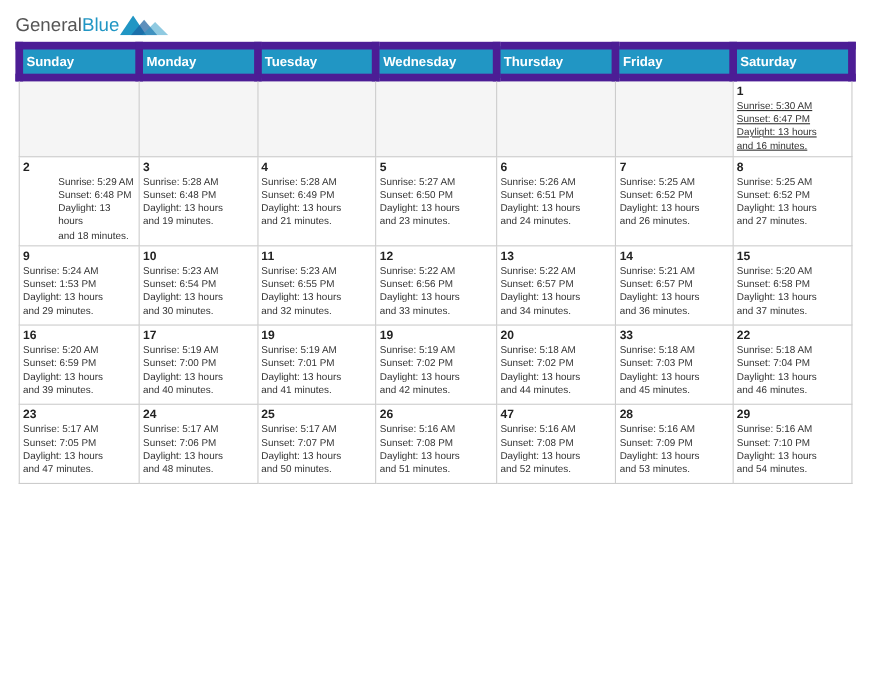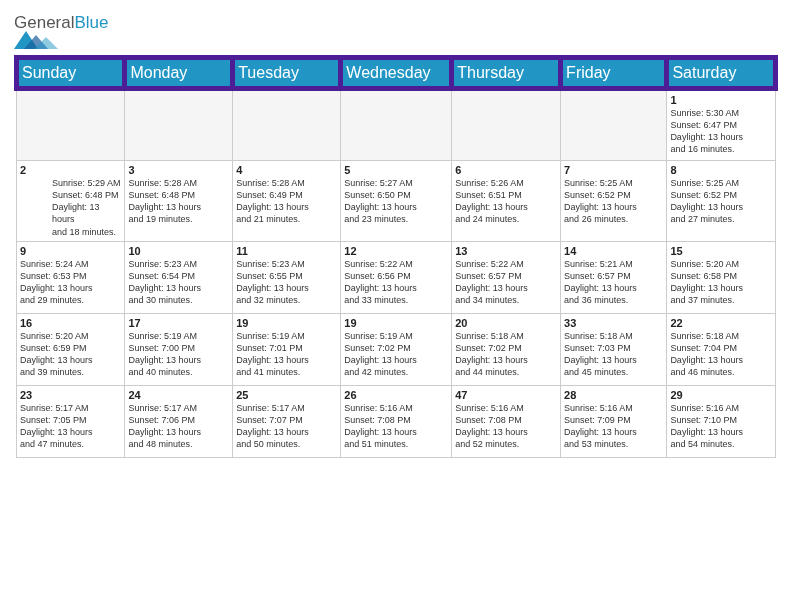--- a/index.html
+++ b/index.html
@@ -38,25 +38,25 @@
       color: #444;
     }
     .calendar-table {
       width: 100%;
       border-collapse: collapse;
       font-size: 9.5px;
     }
     .calendar-table thead tr th {
       background: #2196c4;
       color: #fff;
-      font-size: 16px;
-      font-weight: normal;
+      font-size: 12px;
+      font-weight: bold;
       padding: 4px 3px;
       text-align: left;
-      border: 5px solid #4c1d95;
+      border: 7px solid #4c1d95;
     }
     .calendar-table tbody tr td {
       border: 1px solid #ccc;
       vertical-align: top;
       padding: 3px 3px;
       width: 113px;
       min-height: 70px;
       height: 72px;
       background: #fff;
     }
@@ -75,21 +75,21 @@
       font-size: 9px;
       line-height: 1.35;
     }
   </style>
 </head>
 <body>
 
 <div class="container">
   <div class="header-row">
     <div class="logo">
-      <div style="display:flex;flex-direction:column;align-items:flex-start;">
+      <div style="display:flex;align-items:flex-start;">
         <span style="font-size:17px;color:#555;font-family:Arial,sans-serif;line-height:1;">
           <span style="color:#555;">General</span><span style="color:#2196c4;">Blue</span>
         </span>
         <svg width="44" height="18" viewBox="0 0 44 18">
           <polygon points="0,18 12,0 24,18" fill="#2196c4"></polygon>
           <polygon points="10,18 22,4 34,18" fill="#1a5fa0" opacity="0.7"></polygon>
           <polygon points="20,18 32,6 44,18" fill="#2196c4" opacity="0.5"></polygon>
         </svg>
       </div>
     </div>
@@ -114,21 +114,21 @@
     <tbody id="calendar-body">
     <tr>
           <td class="empty"></td>
           <td class="empty"></td>
           <td class="empty"></td>
           <td class="empty"></td>
           <td class="empty"></td>
           <td class="empty"></td>
           <td>
             <span class="day-num">1</span>
-            <div class="day-info" style="white-space: pre-line;">Sunrise: 5:30 AM
+            <div class="day-info" style="white-space: pre-line; text-decoration: underline;">Sunrise: 5:30 AM
 Sunset: 6:47 PM
 Daylight: 13 hours
 and 16 minutes.</div>
           </td>
         </tr>
         <tr>
           <td>
             <span class="day-num">2</span>
             <div class="day-info" style="white-space: pre-line; margin-left: 32px;">Sunrise: 5:29 AM
 Sunset: 6:48 PM
@@ -175,21 +175,21 @@
             <div class="day-info" style="white-space: pre-line;">Sunrise: 5:25 AM
 Sunset: 6:52 PM
 Daylight: 13 hours
 and 27 minutes.</div>
           </td>
         </tr>
         <tr>
           <td>
             <span class="day-num">9</span>
             <div class="day-info" style="white-space: pre-line;">Sunrise: 5:24 AM
-Sunset: 6:53 PM
+Sunset: 1:53 PM
 Daylight: 13 hours
 and 29 minutes.</div>
           </td>
           <td>
             <span class="day-num">10</span>
             <div class="day-info" style="white-space: pre-line;">Sunrise: 5:23 AM
 Sunset: 6:54 PM
 Daylight: 13 hours
 and 30 minutes.</div>
           </td>

